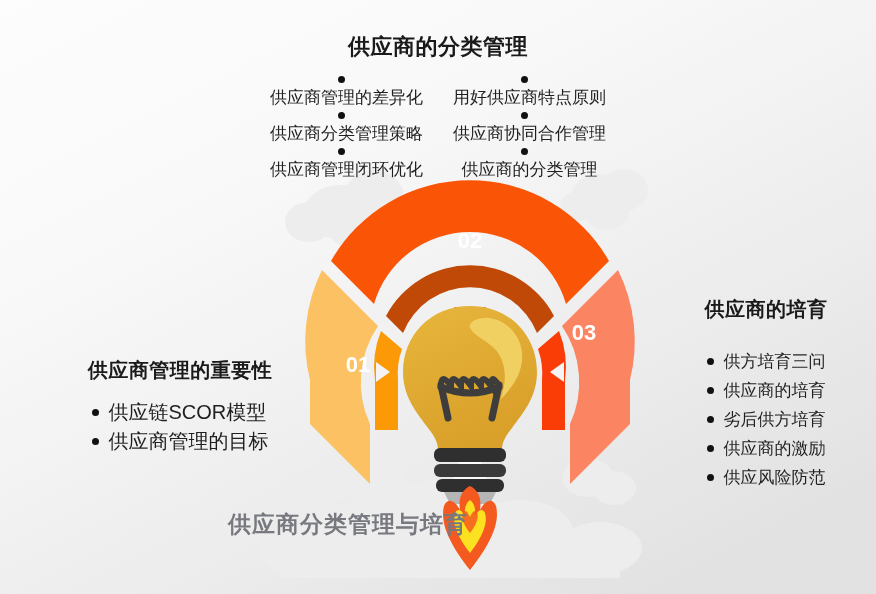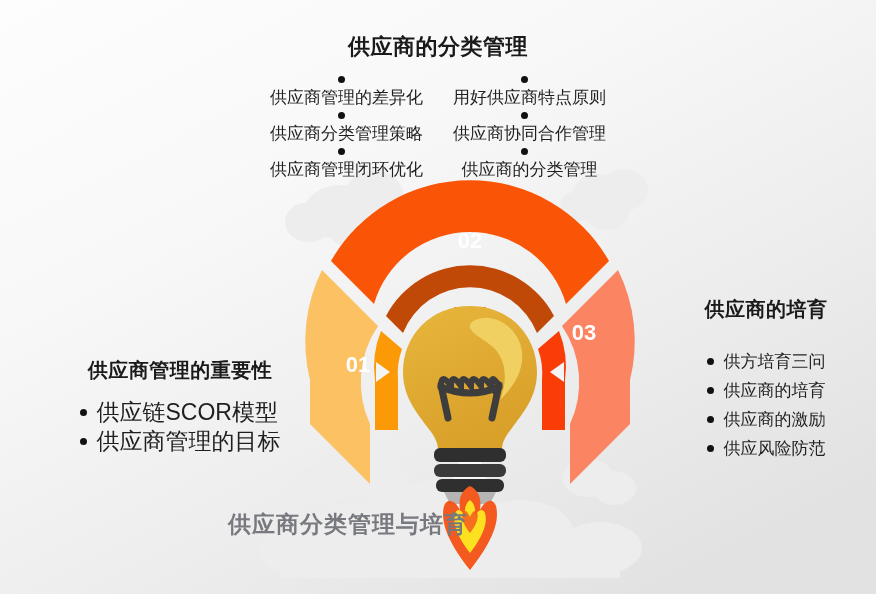--- a/index.html
+++ b/index.html
@@ -86,21 +86,21 @@
   }
   #left-section .sec-title {
     font-size: 20px;
     margin-bottom: 14px;
   }
   #left-section .bullets {
     display: inline-block;
     text-align: left;
   }
   #left-section .bullets li {
-    font-size: 23px;
+    font-size: 20px;
     line-height: 29px;
   }
 
   
   #right-section {
     left: 666px;
     top: 296px;
     width: 200px;
     text-align: center;
   }
@@ -372,20 +372,24 @@
       <li>
         <span class="dot"></span>
         <span>供方培育三问</span>
       </li>
       <li>
         <span class="dot"></span>
         <span>供应商的培育</span>
       </li>
       <li>
         <span class="dot"></span>
+        <span>劣后供方培育</span>
+      </li>
+      <li>
+        <span class="dot"></span>
         <span>供应商的激励</span>
       </li>
       <li>
         <span class="dot"></span>
         <span>供应风险防范</span>
       </li>
     </ul>
   </div>
 
   <div id="bottom-caption">供应商分类管理与培育</div>

